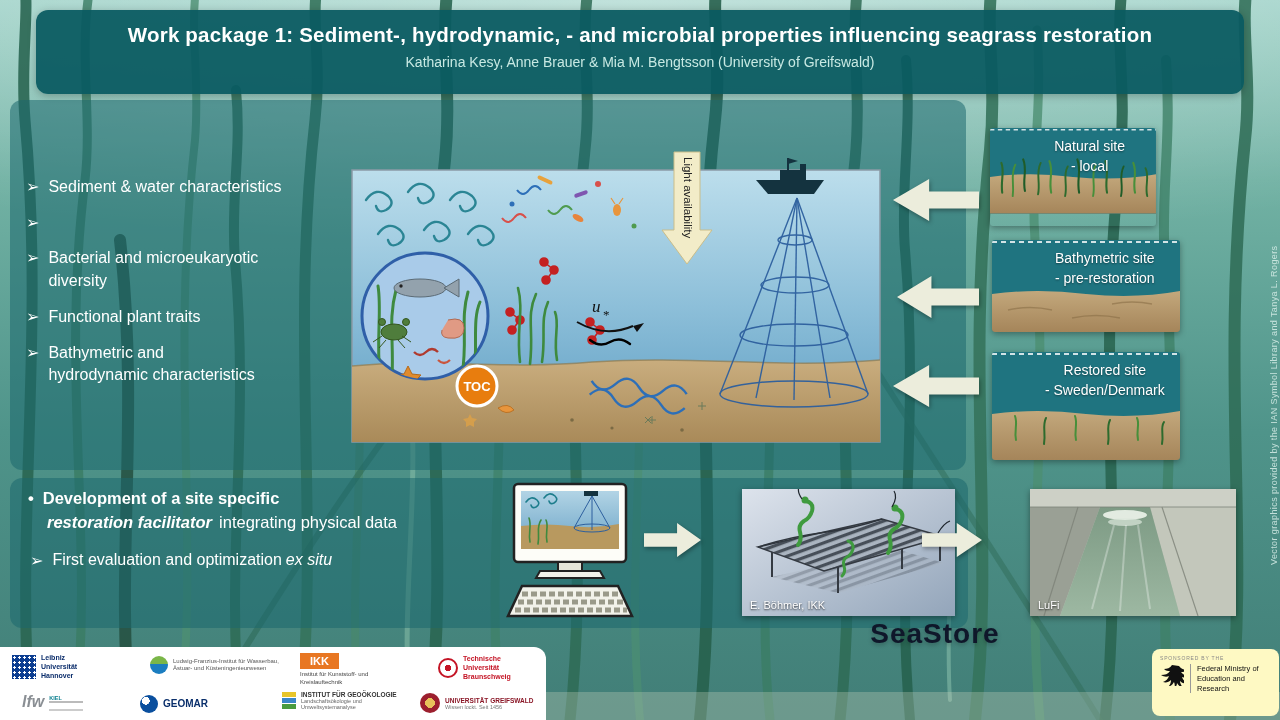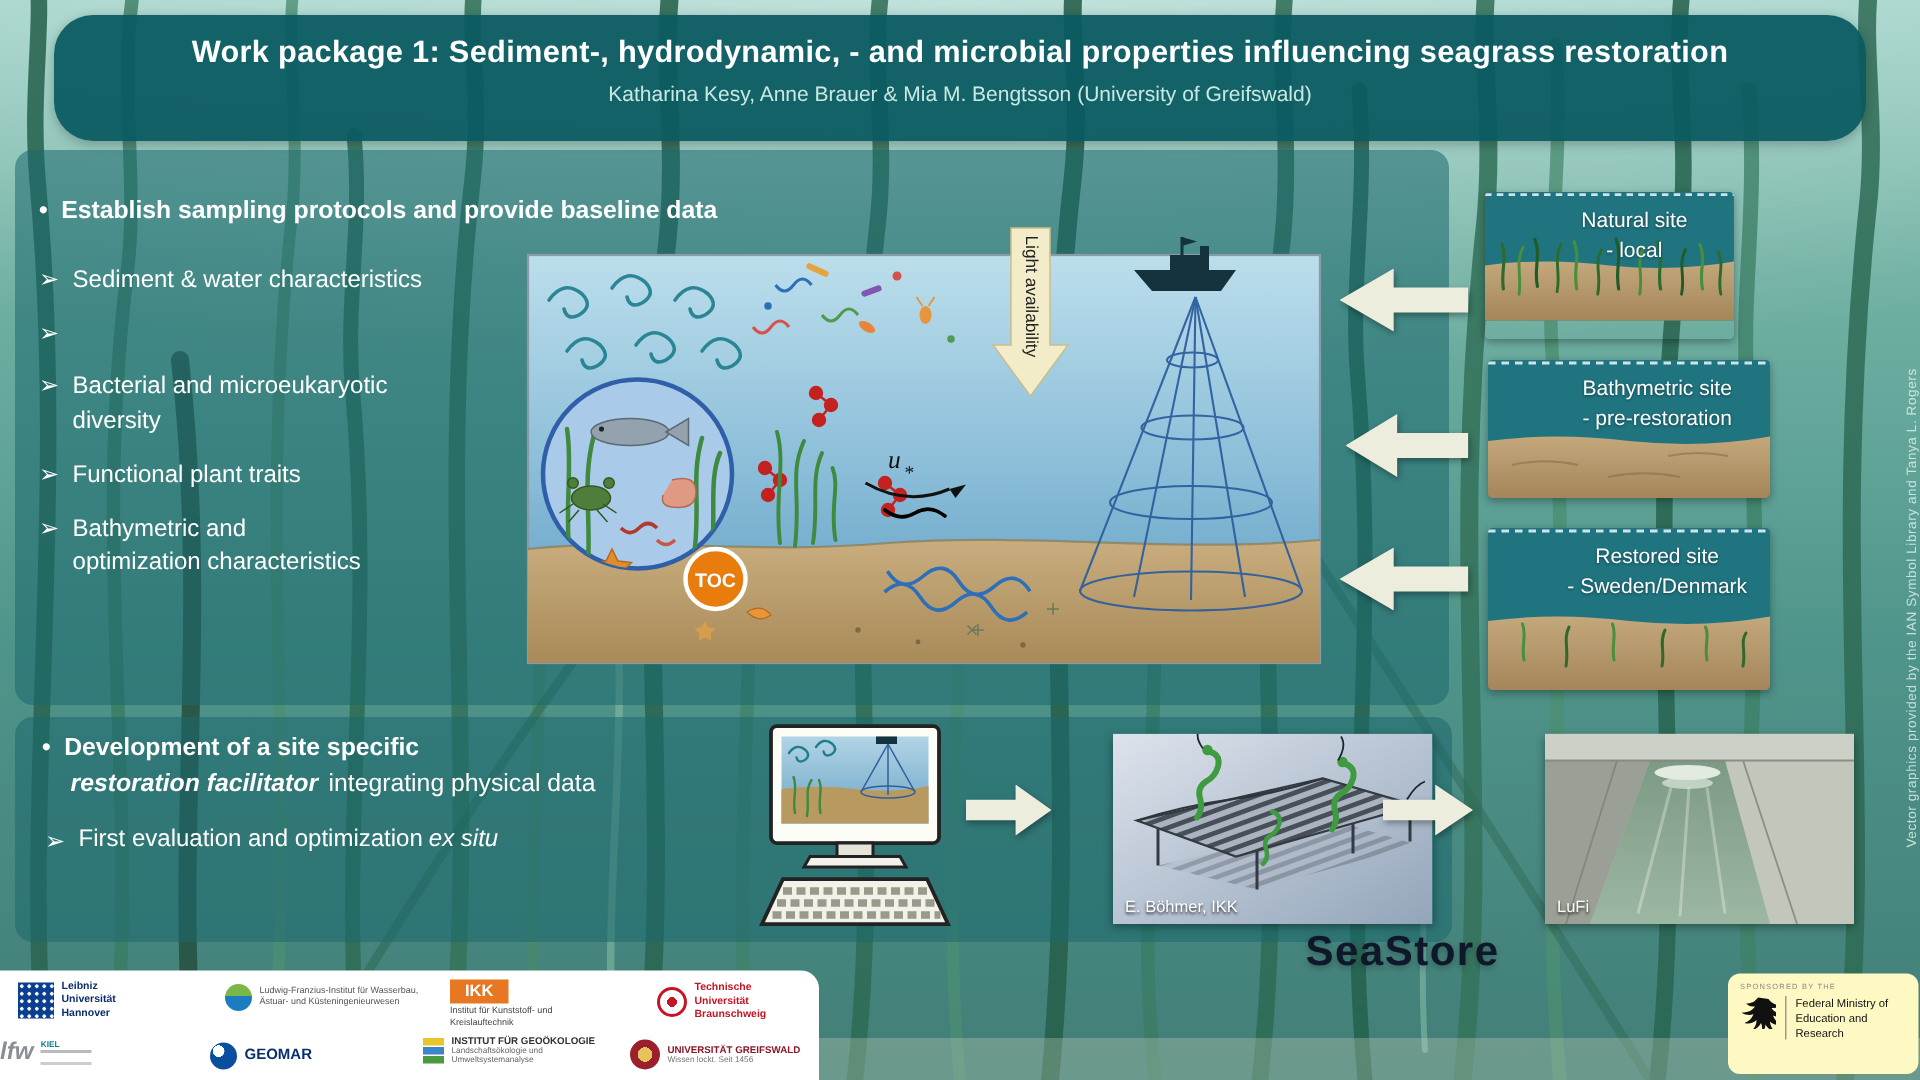--- a/index.html
+++ b/index.html
@@ -3,21 +3,21 @@
 <meta charset="utf-8">
 <style>
   * { margin:0; padding:0; box-sizing:border-box; }
   html,body { width:1280px; height:720px; }
   body { font-family:"Liberation Sans", sans-serif; }
   .stage { position:relative; width:1280px; height:720px; overflow:hidden; background:#4f948a; }
   .bg { position:absolute; inset:0; width:100%; height:100%; }
 
   
   .titlebar { position:absolute; left:36px; top:10px; width:1208px; height:84px;
-    background:rgba(10,90,97,.94); border-radius:26px; text-align:center; padding-top:13px;
+    background:rgba(10,90,97,.94); border-radius:12px; text-align:center; padding-top:13px;
     box-shadow:0 2px 8px rgba(0,0,0,.25); }
   .title { color:#ffffff; font-size:20.5px; font-weight:bold; letter-spacing:.2px; }
   .authors { color:#c8e9e3; font-size:14px; margin-top:7px; }
 
   
   .panel { position:absolute; background:rgba(28,104,110,.55); border-radius:12px; }
   .main-panel { left:10px; top:100px; width:956px; height:370px; }
   .bottom-panel { left:10px; top:478px; width:958px; height:150px; }
 
   .head-line { position:absolute; left:26px; top:131px; width:780px; color:#fff;
@@ -80,21 +80,21 @@
   .lfi { left:150px; top:9px; width:130px; }
   .lfi-mark { width:18px; height:18px; border-radius:50%; flex:0 0 auto;
     background:linear-gradient(180deg,#7ab648 0 45%, #1b7dc0 45% 100%); }
   .ikk { left:300px; top:6px; flex-direction:column; align-items:flex-start; gap:2px; width:110px; }
   .ikk-mark { background:#e87722; color:#fff; font-weight:bold; font-size:11px; padding:2px 10px; }
   .ikk .txt { font-size:6px; color:#444; }
   .tubs { left:438px; top:8px; width:100px; }
   .tubs-mark { width:20px; height:20px; border:2.5px solid #c41425; border-radius:50%; flex:0 0 auto;
     background:radial-gradient(circle,#c41425 0 28%, #fff 28% 100%); }
   .tubs .txt { color:#c41425; font-size:7px; font-weight:bold; }
-  .ifw { left:0; top:46px; align-items:center; }
+  .ifw { left:22px; top:46px; align-items:flex-end; }
   .ifw-word { font-size:16px; font-style:italic; font-weight:bold; color:#8a8f94; }
   .ifw .sub { font-size:5.5px; color:#0a7f8f; font-weight:bold; }
   .ifw-lines { width:34px; height:10px; border-top:2px solid #bbb; border-bottom:2px solid #ccc; }
   .geomar { left:140px; top:48px; }
   .geomar-mark { width:18px; height:18px; border-radius:50%; flex:0 0 auto;
     background:radial-gradient(circle at 32% 32%, #fff 0 22%, #0a4f9e 23% 100%); }
   .geomar .txt { color:#0a2f6b; font-size:10px; font-weight:bold; }
   .igoe { left:282px; top:44px; width:130px; }
   .igoe-mark { display:flex; flex-direction:column; gap:1px; flex:0 0 auto; }
   .igoe-mark i { display:block; width:14px; height:5px; }
@@ -171,44 +171,41 @@
   </svg>
 
   <header class="titlebar">
     <div class="title">Work package 1: Sediment-, hydrodynamic, - and microbial properties influencing seagrass restoration</div>
     <div class="authors">Katharina Kesy, Anne Brauer &amp; Mia M. Bengtsson (University of Greifswald)</div>
   </header>
 
   <div class="panel main-panel"></div>
   <div class="panel bottom-panel"></div>
 
-  <div class="head-line">
-    <span class="dot">•</span><span>Establish sampling protocols and provide baseline data</span>
-  </div>
   <ul class="checklist">
     <li>
         <span class="marker">➢</span>
         <span class="txt">Sediment &amp; water characteristics</span>
       </li>
     <li>
         <span class="marker">➢</span>
       </li>
     <li>
         <span class="marker">➢</span>
         <span class="txt">Bacterial and microeukaryotic
 diversity</span>
       </li>
     <li>
         <span class="marker">➢</span>
         <span class="txt">Functional plant traits</span>
       </li>
     <li>
         <span class="marker">➢</span>
         <span class="txt">Bathymetric and
-optimization characteristics</span>
+hydrodynamic characteristics</span>
       </li>
   </ul>
 
   <div class="scene">
     <svg width="528" height="272" viewBox="0 0 528 272">
       <defs>
         <linearGradient id="wg" x1="0" y1="0" x2="0" y2="1">
           <stop offset="0" stop-color="#bcdeec"></stop>
             <stop offset=".5" stop-color="#8dbfd9"></stop>
             <stop offset="1" stop-color="#5c9cc2"></stop>

